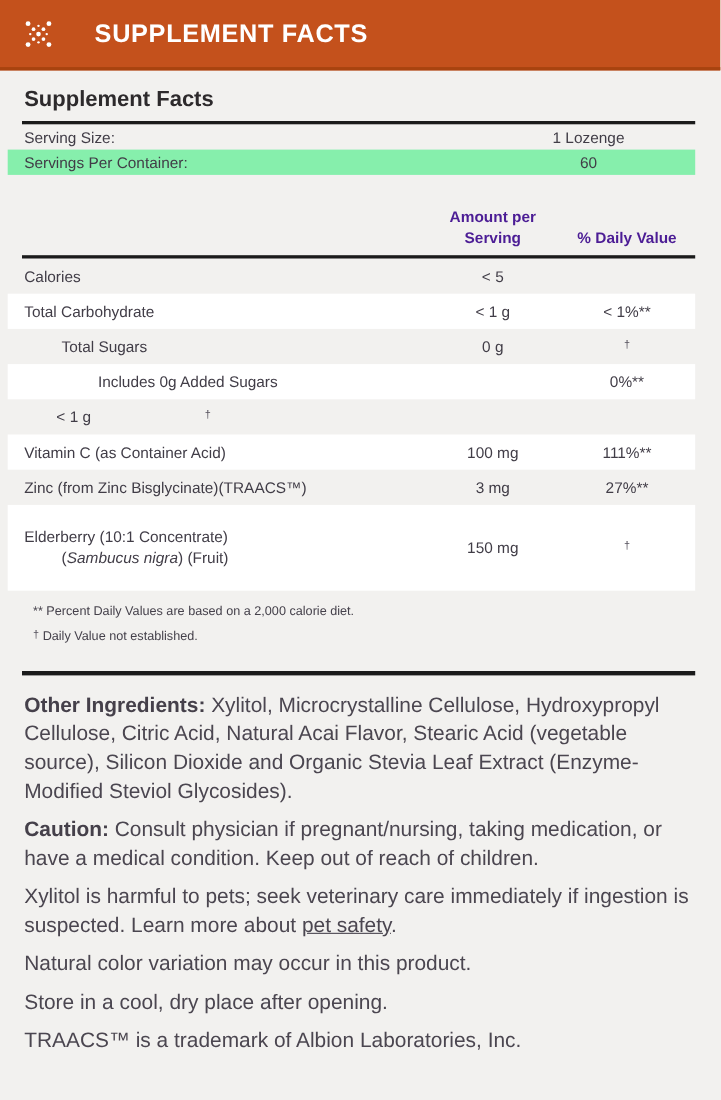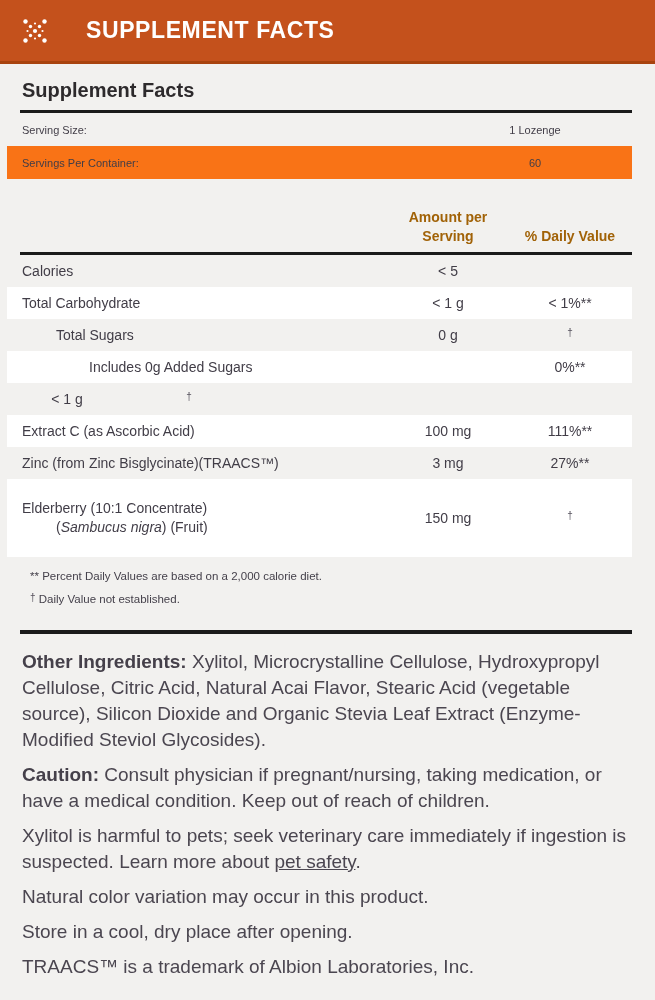--- a/index.html
+++ b/index.html
@@ -35,37 +35,37 @@
   }
   .rule {
     height: 3px;
     background: #1b1b1b;
     margin: 8px 23px 0 20px;
   }
   .rule.thick { height: 4px; margin-top: 10px; }
   
   .serving { margin: 0 23px 0 7px; }
   .serving-row {
-    height: 33px;
+    height: 23px;
     display: flex;
     align-items: center;
-    font-size: 11px;
-  }
-  .serving-row.alt { background: #f97316; }
+    font-size: 14px;
+  }
+  .serving-row.alt { background: #86efac; }
   .serving-row .s-label { flex: 1; padding-left: 15px; }
   .serving-row .s-value { width: 194px; text-align: center; }
   
   .table { margin: 0 23px 0 7px; }
   .thead {
     display: flex;
     align-items: flex-end;
     margin-top: 29px;
     font-size: 14px;
     font-weight: 700;
-    color: #a16207;
+    color: #4c1d95;
   }
   .thead .c-name { flex: 1; }
   .thead .c-amt { width: 120px; text-align: center; line-height: 19px; }
   .thead .c-dv { width: 124px; text-align: center; line-height: 19px; padding-bottom: 0px; }
   .thead-rule { height: 3px; background: #1b1b1b; margin: 6px 0 0 13px; }
   .trow {
     display: flex;
     align-items: center;
     min-height: 32px;
     font-size: 14px;
@@ -160,21 +160,21 @@
     <div class="trow">
       <span class="c-name ind2">Includes 0g Added Sugars</span>
       <span class="c-amt"></span>
       <span class="c-dv">0%**</span>
     </div>
     <div class="trow">
       <span class="c-amt">&lt; 1 g</span>
       <span class="c-dv"><span class="dag">†</span></span>
     </div>
     <div class="trow">
-      <span class="c-name">Extract C (as Ascorbic Acid)</span>
+      <span class="c-name">Vitamin C (as Container Acid)</span>
       <span class="c-amt">100 mg</span>
       <span class="c-dv">111%**</span>
     </div>
     <div class="trow">
       <span class="c-name">Zinc (from Zinc Bisglycinate)(TRAACS™)</span>
       <span class="c-amt">3 mg</span>
       <span class="c-dv">27%**</span>
     </div>
     <div class="trow tall">
       <span class="c-name">

